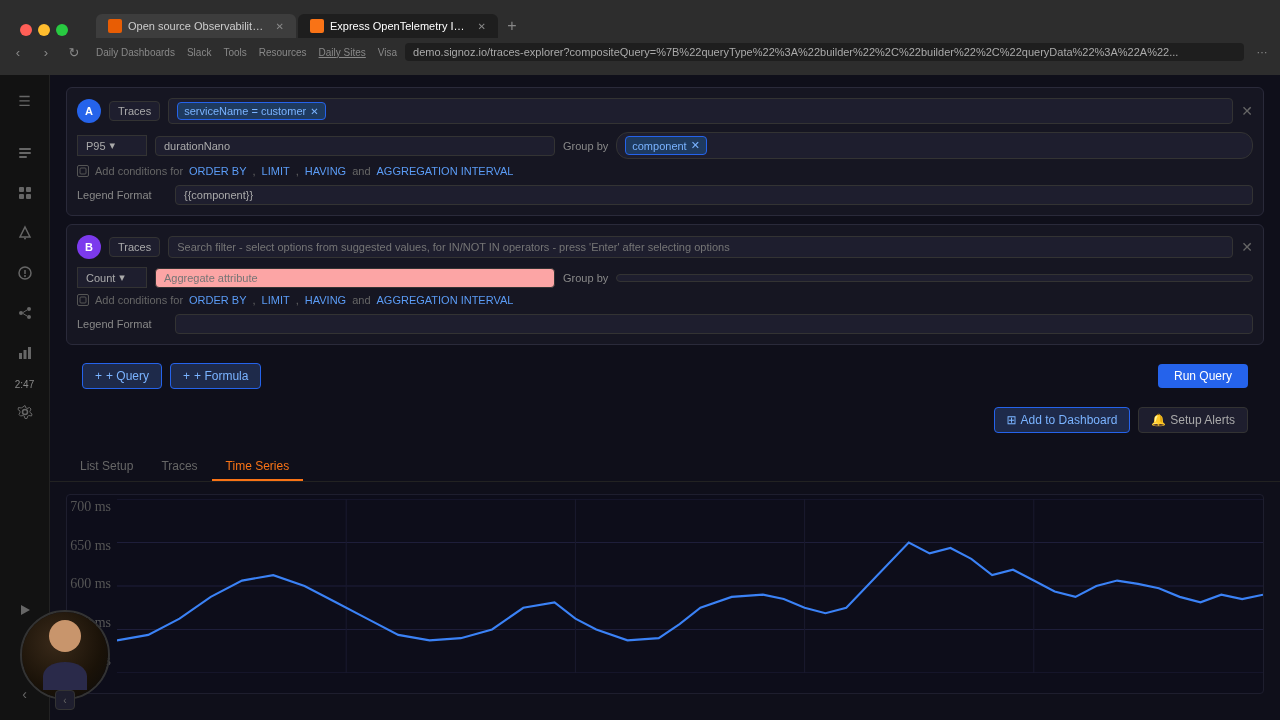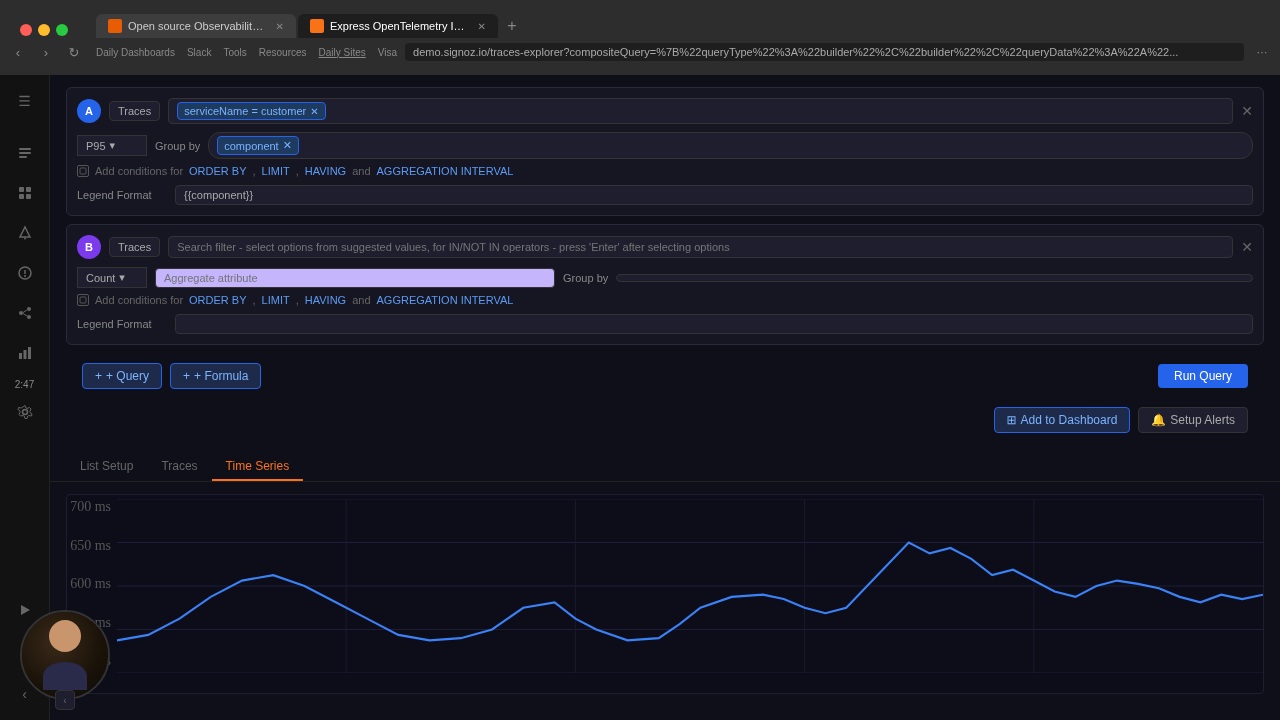--- a/index.html
+++ b/index.html
@@ -229,20 +229,21 @@
               <span class="filter-tag-close">✕</span>
             </span>
           </div>
           <div class="remove-query-btn">✕</div>
         </div>
         <div class="metric-row">
           <div class="metric-select">
             <span>P95</span>
             <span>▾</span>
           </div>
+          <input type="text" class="metric-input" style="background: rgb(30, 30, 46); border: 1px solid rgb(51, 51, 51); border-radius: 4px; padding: 3px 8px; color: rgb(170, 170, 170); font-size: 11px; outline: none;" value="durationNano">
           <span class="group-by-label">Group by</span>
           <div class="group-by-input" style="flex:1;">
             <div class="group-by-tag">
               <span>component</span>
               <span style="cursor:pointer; color:#7ab3ff;">✕</span>
             </div>
           </div>
         </div>
         <div class="conditions-row">
           <div class="conditions-toggle">
@@ -272,21 +273,21 @@
           </div>
           <div class="query-type-badge">Traces</div>
           <input type="text" class="query-filter-input" style="flex: 1 1 0%; background: rgb(30, 30, 46); border: 1px solid rgb(51, 51, 51); border-radius: 4px; padding: 4px 8px; color: rgb(85, 85, 85); font-size: 11px; outline: none;" placeholder="Search filter - select options from suggested values, for IN/NOT IN operators - press 'Enter' after selecting options">
           <div class="remove-query-btn">✕</div>
         </div>
         <div class="metric-row">
           <div class="metric-select">
             <span>Count</span>
             <span>▾</span>
           </div>
-          <input type="text" class="metric-input" style="background: #c4b5fd; border: 1px solid rgb(51, 51, 51); border-radius: 4px; padding: 3px 8px; color: rgb(85, 85, 85); font-size: 11px; outline: none; flex: 1 1 0%; max-width: 400px;" placeholder="Aggregate attribute">
+          <input type="text" class="metric-input" style="background: #fca5a5; border: 1px solid rgb(51, 51, 51); border-radius: 4px; padding: 3px 8px; color: rgb(85, 85, 85); font-size: 11px; outline: none; flex: 1 1 0%; max-width: 400px;" placeholder="Aggregate attribute">
           <span class="group-by-label">Group by</span>
           <div class="group-by-input" style="flex:1;"></div>
         </div>
         <div class="conditions-row">
           <div class="conditions-toggle">
             <svg width="8" height="8" viewBox="0 0 8 8">
                 <rect x="1" y="1" width="6" height="6" rx="1" fill="none" stroke="#555"></rect>
               </svg>
           </div>
           <span>Add conditions for</span>

